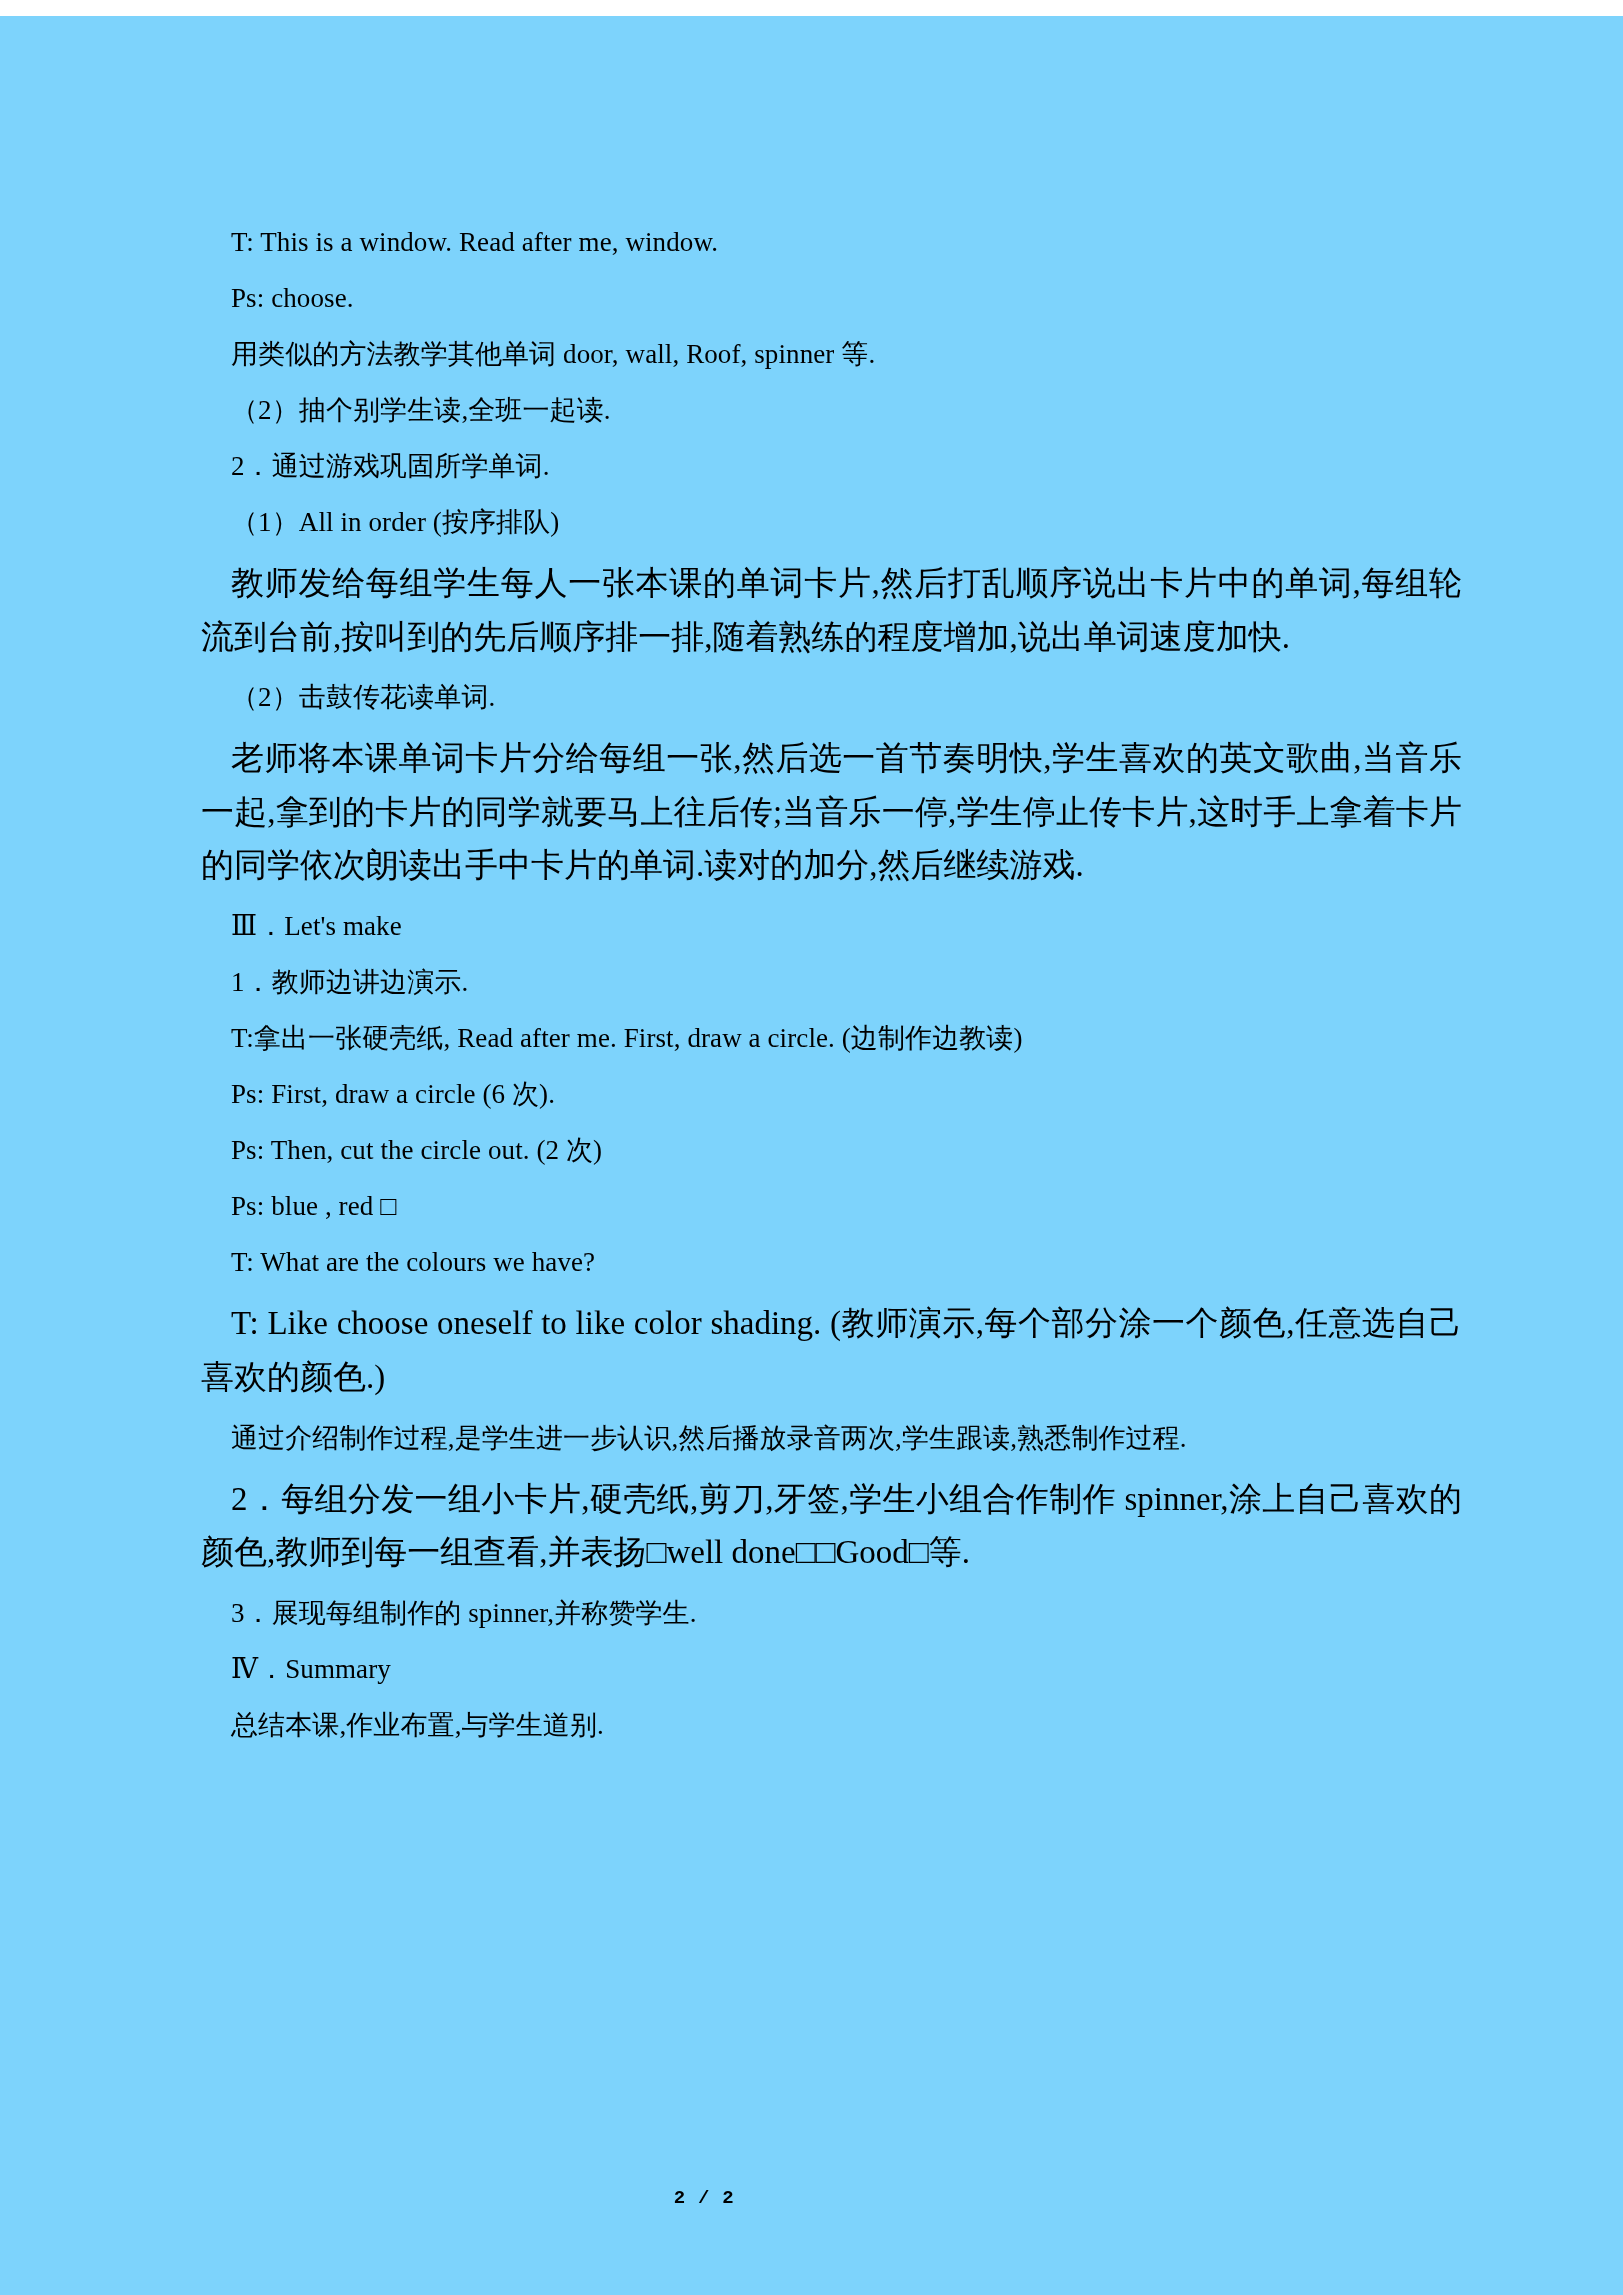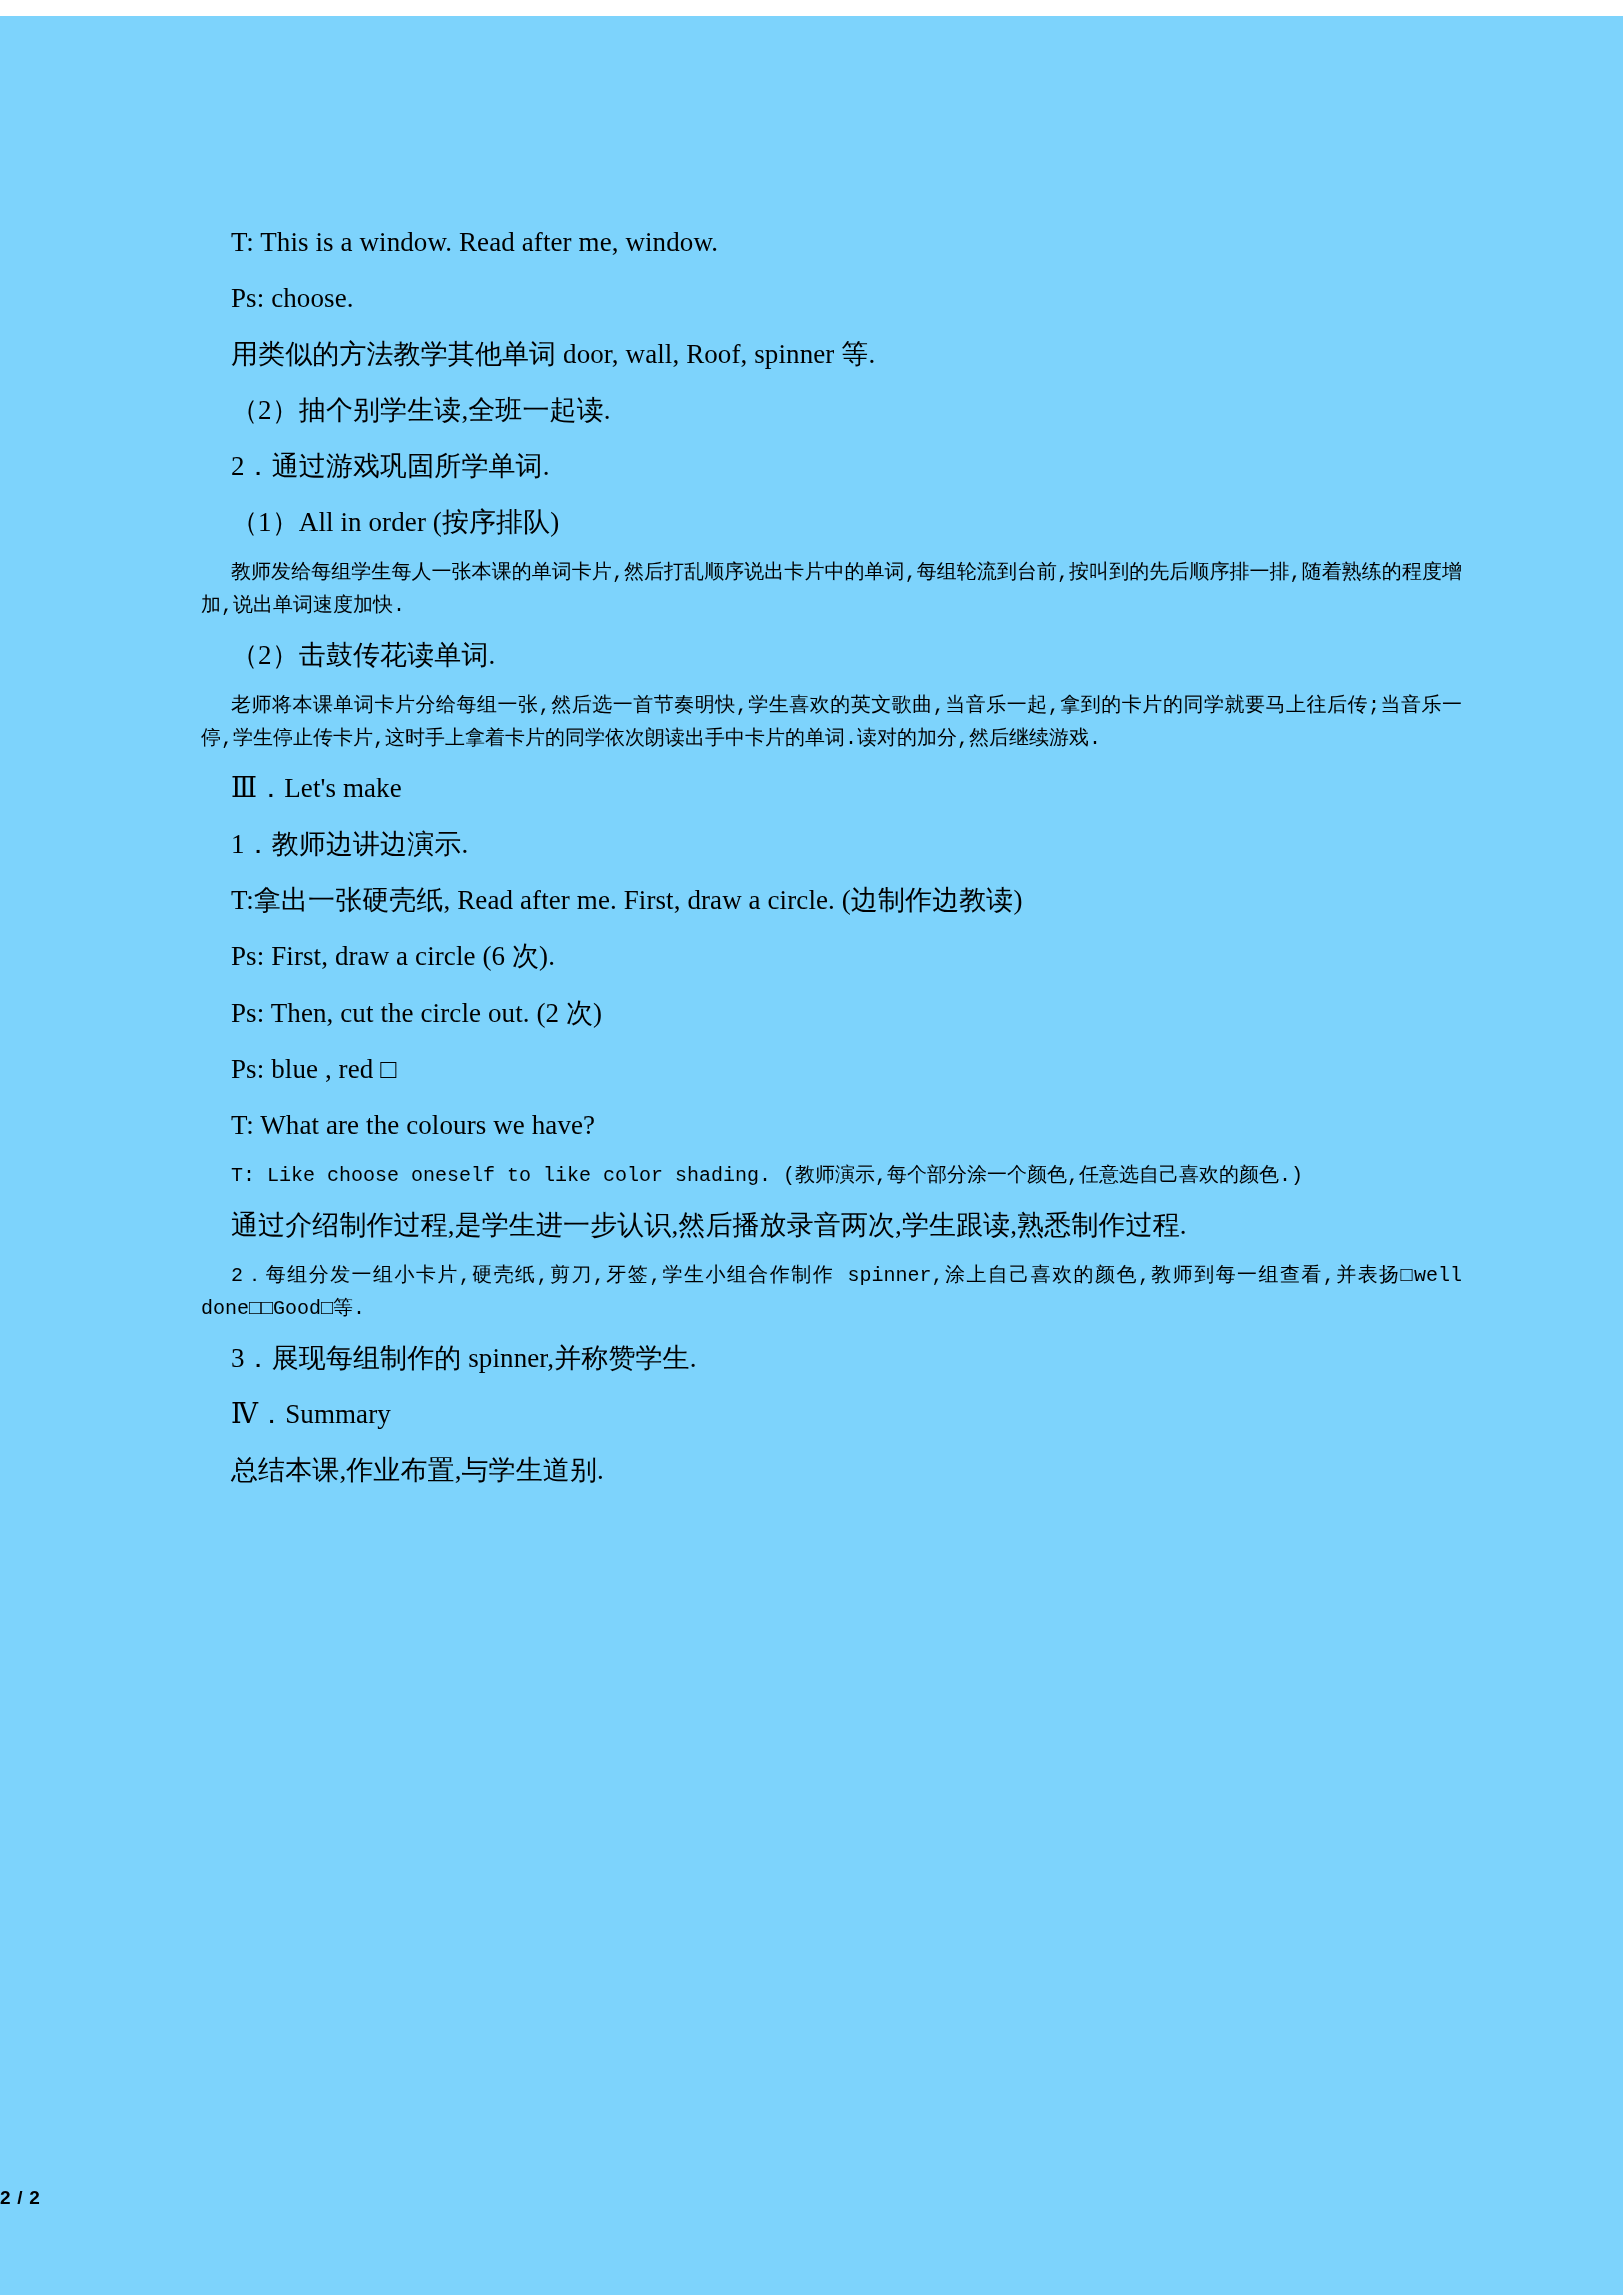--- a/index.html
+++ b/index.html
@@ -33,36 +33,35 @@
     font-size: 27px;
     line-height: 1.62;
     margin: 0 0 12.3px 0;
     text-align: justify;
     letter-spacing: 0.1px;
   }
   .indent {
     text-indent: 30px;
   }
   .para {
-    font-size: 20px;
+    font-size: 33px;
     line-height: 1.62;
     margin: 0 0 12.3px 0;
     text-indent: 30px;
     text-align: justify;
-    font-family: Liberation Mono, monospace;
   }
   .footer {
     position: absolute;
     left: 0;
     top: 2171px;
     width: 1408px;
-    text-align: left;
+    text-align: center;
     font-size: 19px;
     font-weight: bold;
-    font-family: Liberation Sans, sans-serif;
+    font-family: Liberation Mono, monospace;
     letter-spacing: 0.7px;
   }
 </style>
 </head>
 <body>
 
 <div class="page">
   <div class="content">
 
     <p class="line indent">T: This is a window. Read after me, window.</p>

